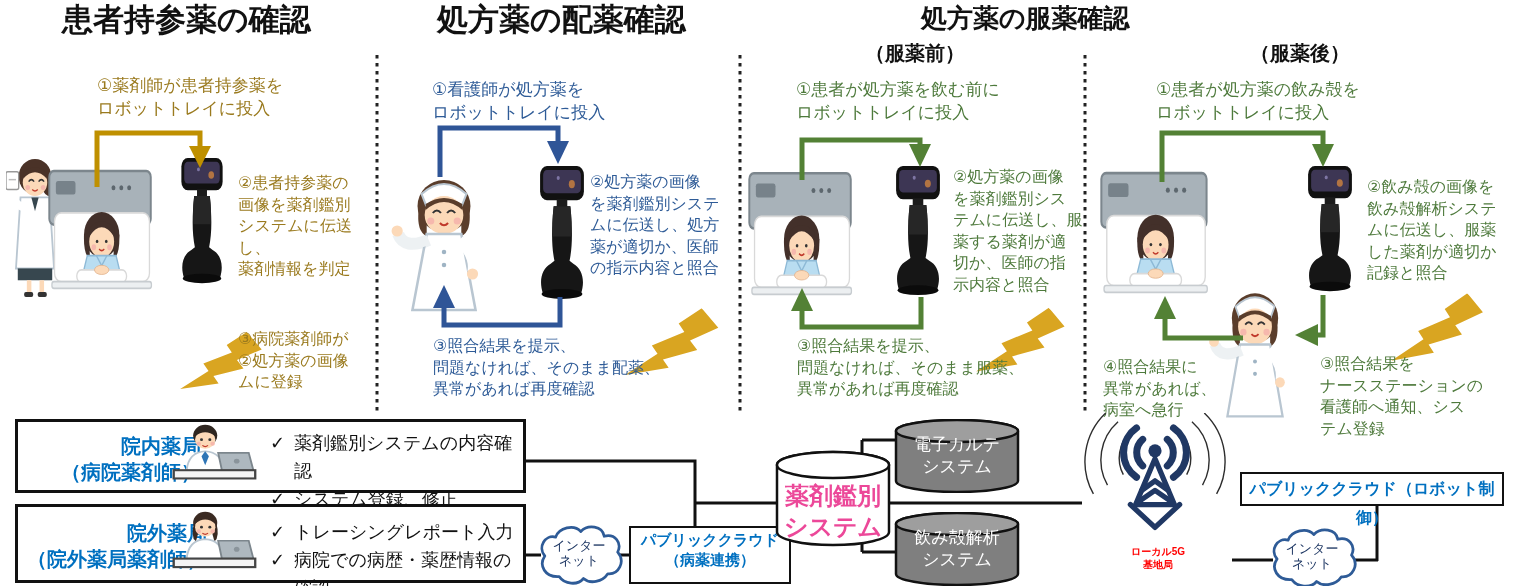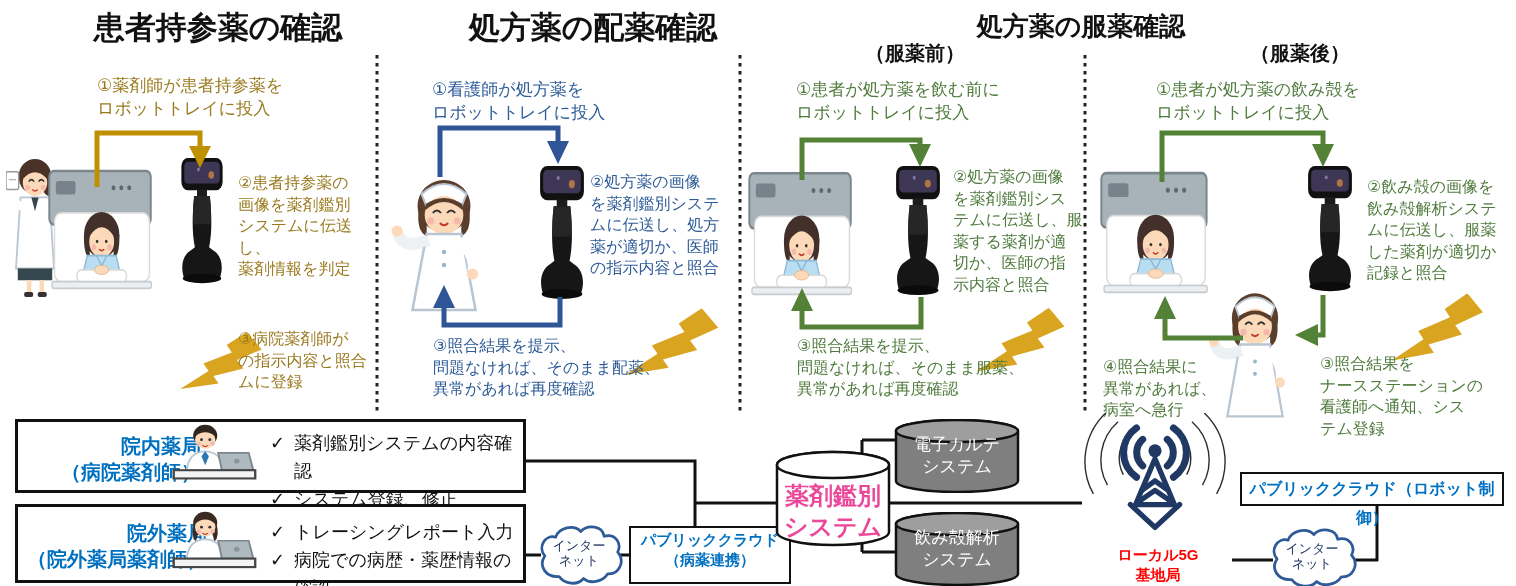--- a/index.html
+++ b/index.html
@@ -1,20 +1,20 @@
 <!DOCTYPE html>
 <html><head>
 <meta charset="utf-8">
 <style>
   html,body{margin:0;padding:0;background:#fff;}
   #canvas{position:relative;width:1516px;height:586px;background:#fff;overflow:hidden;
           font-family:"Liberation Sans","DejaVu Sans",sans-serif;}
   .abs{position:absolute;}
   .ml{white-space:pre-line;}
-  .title{font-weight:bold;color:#111;text-align:center;line-height:1.1;margin-top:8px;}
+  .title{font-weight:bold;color:#111;line-height:1.1;}
   .t-big{font-size:31px;letter-spacing:0px;}
   .t-mid{font-size:26px;}
   .t-sub{font-size:20px;font-weight:bold;color:#111;text-align:center;}
   .step{line-height:1.35;}
   .s17{font-size:17px;}
   .s16{font-size:16px;}
   .c-gold{color:#9A7A1E;}
   .c-blue{color:#2E5B97;}
   .c-green{color:#4E7A3C;}
   .ill{position:absolute;}
@@ -23,21 +23,21 @@
   .box-label{position:absolute;font-weight:bold;color:#0070C0;text-align:right;line-height:1.3;font-size:20px;}
   .chk{position:absolute;font-size:18px;color:#111;line-height:1.55;}
   .chk-row{display:flex;gap:9px;align-items:flex-start;}
   .cloud-wrap{position:absolute;font-family:Liberation Mono, monospace;}
   .cloud-text{position:absolute;left:0;right:0;top:0;bottom:0;display:flex;align-items:center;justify-content:center;
               color:#1F3864;font-size:13px;line-height:1.15;text-align:center;}
   .cyl-wrap{position:absolute;}
   .cyl-text{position:absolute;left:0;right:0;text-align:center;}
   .pcbox{position:absolute;background:#fff;border:2.5px solid #111;box-sizing:border-box;
          color:#0070C0;font-weight:bold;text-align:center;}
-  .red-label{position:absolute;color:#FF0000;font-weight:bold;font-size:15px;line-height:1.3;text-align:center;}
+  .red-label{position:absolute;color:#FF0000;font-weight:bold;font-size:10px;line-height:1.3;text-align:center;}
 </style>
 </head>
 <body>
 
 <div id="canvas">
 
   <svg width="0" height="0" style="position:absolute" aria-hidden="true">
     <defs>
       <symbol id="sym-robot" viewBox="0 0 90 135">
         <rect x="16" y="0" width="58" height="34" rx="9" fill="#111"></rect>
@@ -287,21 +287,21 @@
   <div class="abs t-sub" style="left:840px;top:40px;width:150px">（服薬前）</div>
   <div class="abs t-sub" style="left:1225px;top:40px;width:150px">（服薬後）</div>
 
   <div class="abs step ml s17 c-gold" style="left:97px;top:75px">①薬剤師が患者持参薬を
 ロボットトレイに投入</div>
   <div class="abs step ml s16 c-gold" style="left:238px;top:172px;width:140px">②患者持参薬の
 画像を薬剤鑑別
 システムに伝送し、
 薬剤情報を判定</div>
   <div class="abs step ml s16 c-gold" style="left:238px;top:328px;width:140px">③病院薬剤師が
-の指示内容と照合
+②処方薬の画像
 ムに登録</div>
 
   <div class="abs step ml s17 c-blue" style="left:432px;top:79px">①看護師が処方薬を
 ロボットトレイに投入</div>
   <div class="abs step ml s16 c-blue" style="left:590px;top:171px;width:150px">②処方薬の画像
 を薬剤鑑別システ
 ムに伝送し、処方
 薬が適切か、医師
 の指示内容と照合</div>
   <div class="abs step ml s16 c-blue" style="left:433px;top:335px;width:300px">③照合結果を提示、

